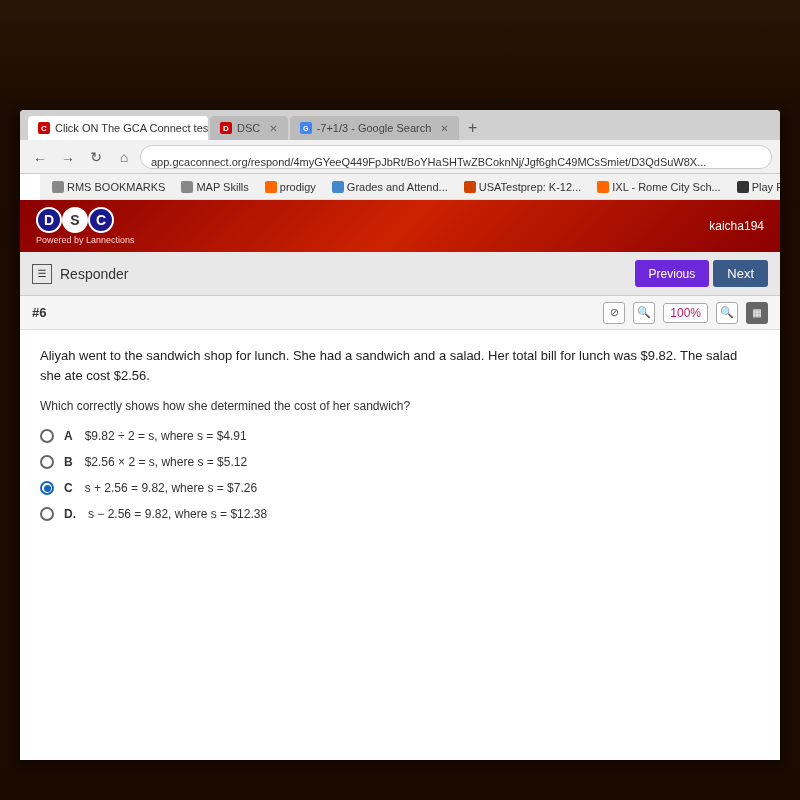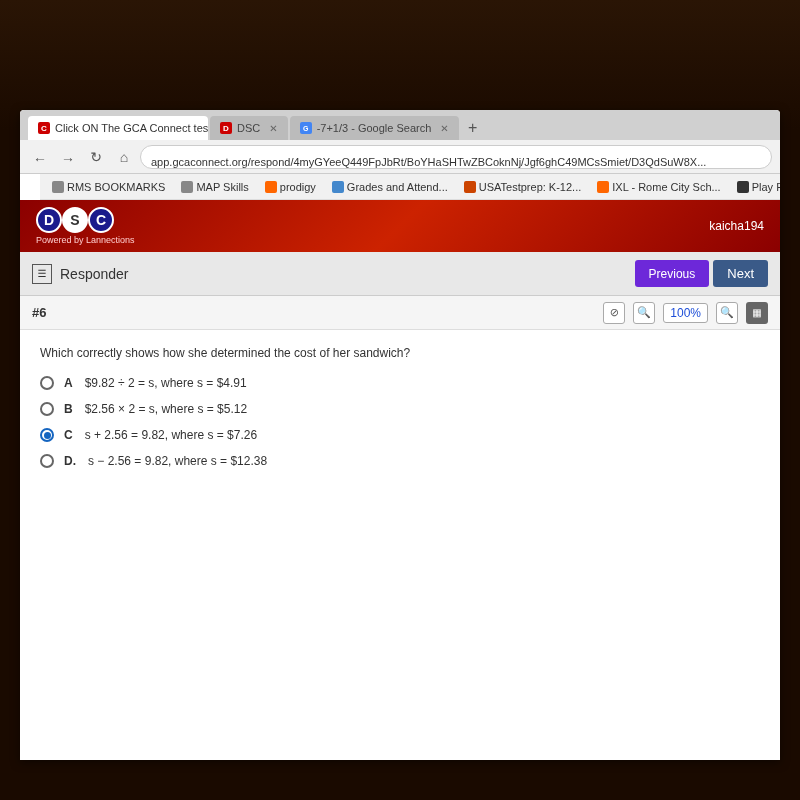--- a/index.html
+++ b/index.html
@@ -305,21 +305,21 @@
       display: flex;
       align-items: center;
       justify-content: center;
       cursor: pointer;
       font-size: 11px;
       color: #555;
     }
 
     .zoom-display {
       font-size: 12px;
-      color: #1d4ed8;
+      color: #be185d;
       background: #fff;
       border: 1px solid #aaa;
       padding: 2px 6px;
       border-radius: 3px;
     }
 
     .calc-btn {
       width: 22px;
       height: 22px;
       background: #666;
@@ -491,20 +491,21 @@
     <span class="question-num">#6</span>
     <div class="toolbar-spacer"></div>
     <div class="toolbar-btn">⊘</div>
     <div class="toolbar-btn">🔍</div>
     <span class="zoom-display">100%</span>
     <div class="toolbar-btn">🔍</div>
     <div class="calc-btn">▦</div>
   </div>
 
   <div class="question-content">
+    <p class="question-text">Aliyah went to the sandwich shop for lunch.  She had a sandwich and a salad. Her total bill for lunch was $9.82.  The salad she ate cost $2.56.</p>
     <p class="question-prompt">Which correctly shows how she determined the cost of her sandwich?</p>
 
     <ul class="options-list">
       <li class="option-item">
         <div class="radio-outer"></div>
         <span class="option-label">A</span>
         <span>$9.82 ÷ 2 = s, where s = $4.91</span>
       </li>
       <li class="option-item">
         <div class="radio-outer"></div>

